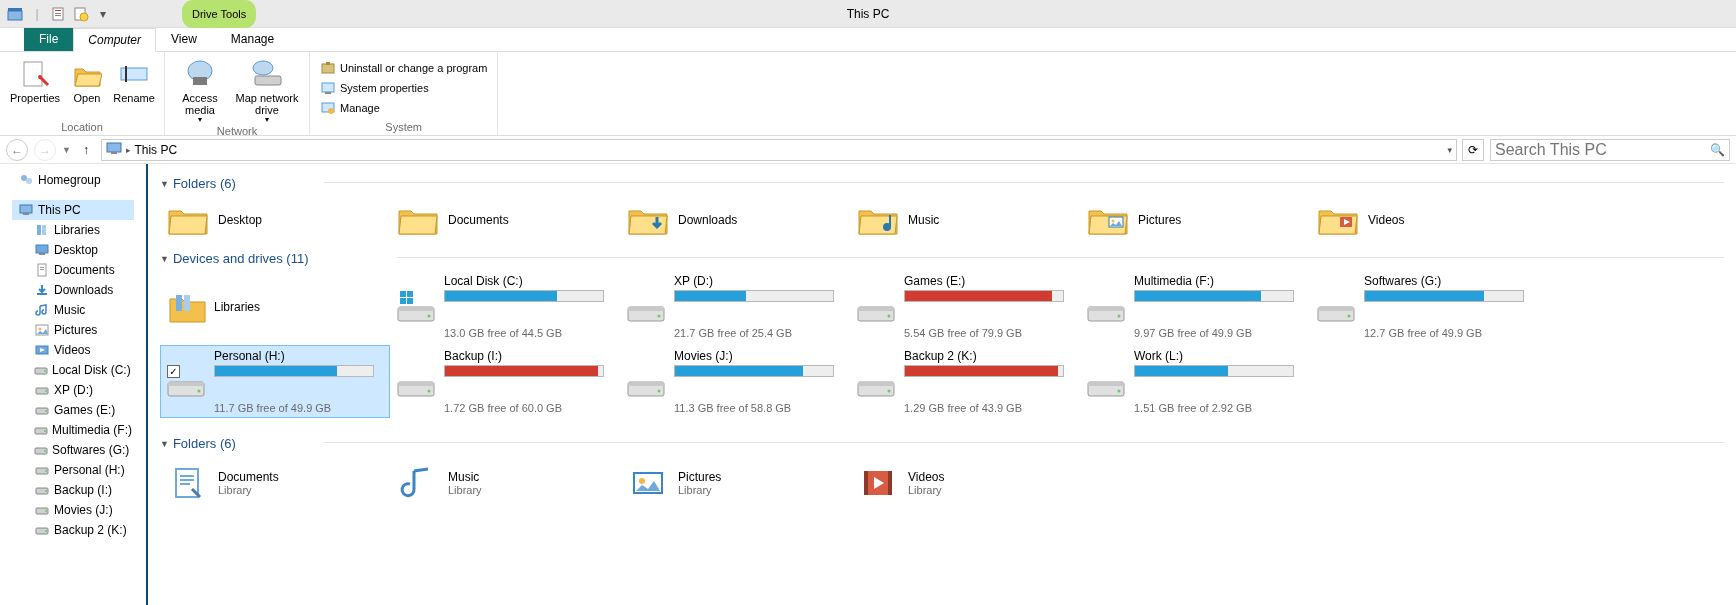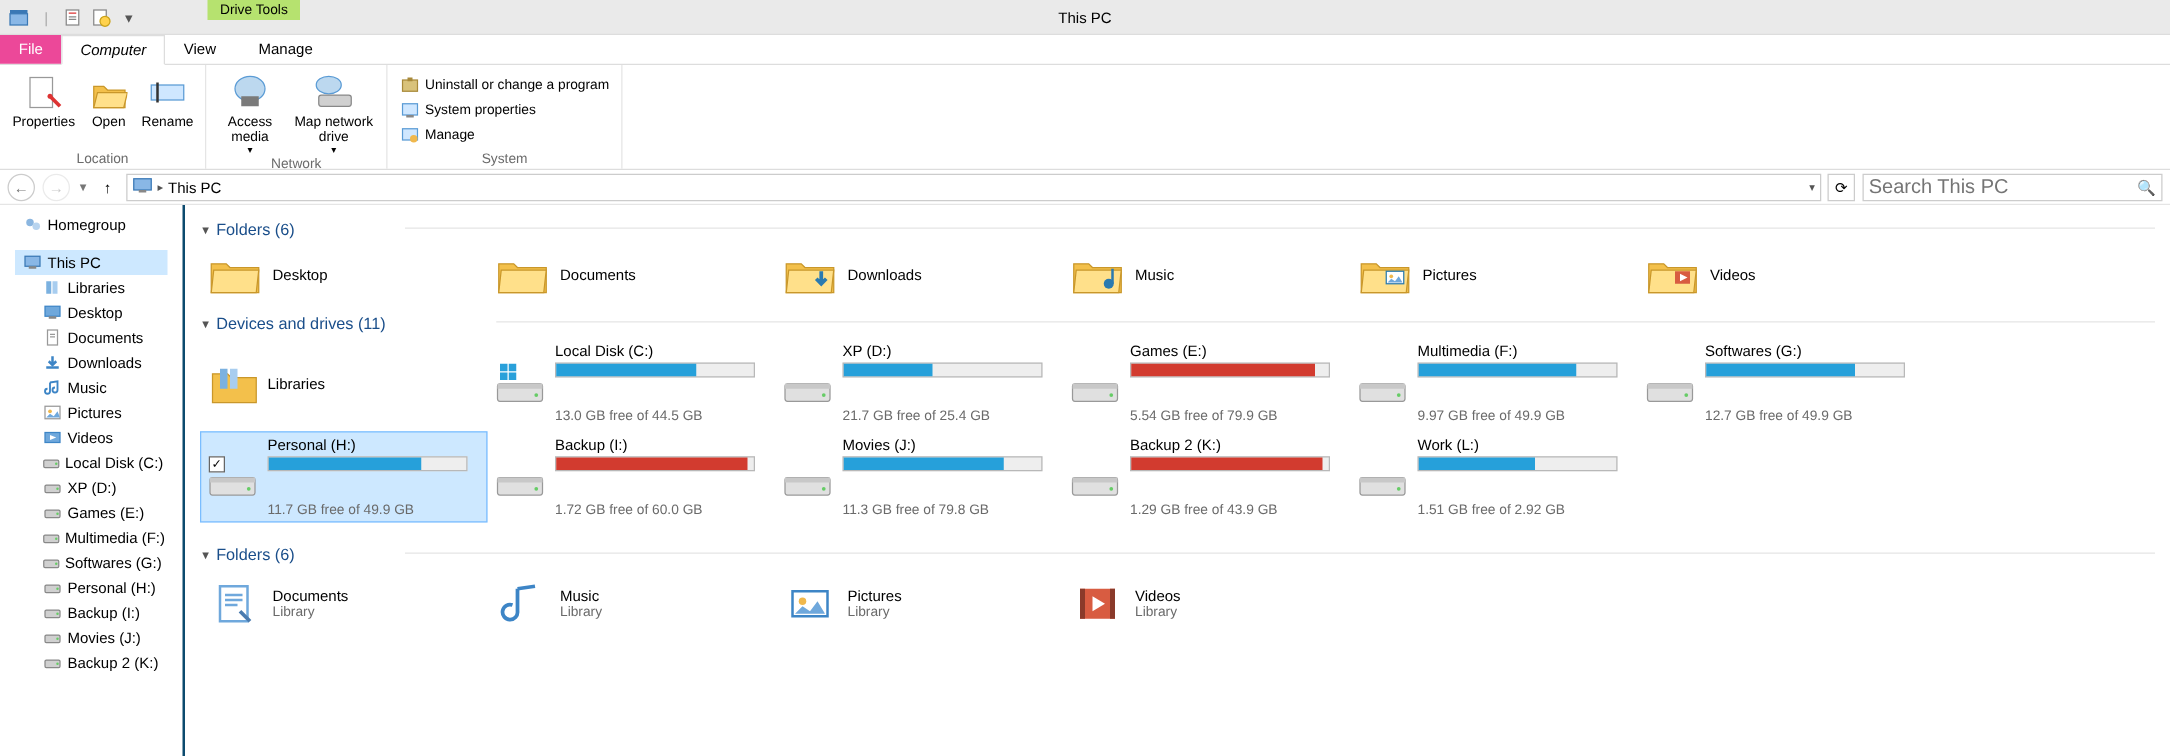--- a/index.html
+++ b/index.html
@@ -2,27 +2,27 @@
 <html><head>
 <meta charset="utf-8">
 <style>
 * { margin: 0; padding: 0; box-sizing: border-box; font-family: "Segoe UI", Arial, sans-serif; }
 body { background: #fff; font-size: 12px; color: #000; }
 
 
 .titlebar { height: 28px; background: #eaeaea; display: flex; align-items: center; position: relative; border-bottom: 1px solid #ddd; }
 .titlebar .qat { display: flex; align-items: center; gap: 4px; padding: 0 6px; }
 .titlebar .qat .qicon { width: 18px; height: 18px; display: flex; align-items: center; justify-content: center; font-size: 12px; cursor: pointer; }
-.titlebar .drive-tools { position: absolute; left: 166px; top: 0; height: 16px; padding: 0 10px; background: #b6e26f; display: flex; align-items: center; font-size: 11px; }
+.titlebar .drive-tools { position: absolute; left: 182px; top: 0; height: 28px; padding: 0 10px; background: #b6e26f; display: flex; align-items: center; font-size: 11px; border-radius: 11px; }
 .titlebar .title { position: absolute; left: 50%; transform: translateX(-50%); font-size: 12px; }
 
 
 .tabs { height: 24px; background: #fff; display: flex; align-items: flex-end; border-bottom: 1px solid #ddd; }
 .tab { padding: 4px 14px; font-size: 12px; border: 1px solid transparent; cursor: pointer; }
-.tab.file { background: #ec4899; color: #fff; }
+.tab.file { background: #0f766e; color: #fff; margin-left: 24px; }
 .tab.active { border: 1px solid #ddd; border-bottom-color: #fff; background: #fff; position: relative; top: 1px; font-style: italic; }
 
 
 .ribbon { height: 84px; background: #fff; border-bottom: 1px solid #ddd; display: flex; }
 .rgroup { border-right: 1px solid #e5e5e5; padding: 2px 6px 0 6px; display: flex; flex-direction: column; }
 .rbtns { display: flex; gap: 2px; flex: 1; }
 .rbtn { width: 58px; display: flex; flex-direction: column; align-items: center; justify-content: flex-start; padding-top: 4px; cursor: pointer; text-align: center; font-size: 11px; line-height: 1.1; }
 .rbtn .ricon { width: 32px; height: 32px; margin-bottom: 2px; display: flex; align-items: center; justify-content: center; }
 .rbtn.wide { width: 72px; }
 .rlabel { text-align: center; font-size: 11px; color: #6b6b6b; padding-bottom: 2px; }
@@ -624,21 +624,21 @@
               <rect x="2" y="18" width="36" height="14" rx="2" fill="#e0e0e0" stroke="#999"></rect>
               <rect x="2" y="18" width="36" height="4" fill="#c8c8c8"></rect>
               <circle cx="33" cy="27" r="1.5" fill="#6c6"></circle>
             </svg>
           </span>
           <div class="drive-info">
             <div class="drive-name">Movies (J:)</div>
             <div class="drive-bar">
               <div class="drive-fill " style="width:81%"></div>
             </div>
-            <div class="drive-free">11.3 GB free of 79.8 GB</div>
+            <div class="drive-free">11.3 GB free of 58.8 GB</div>
           </div>
         </div>
         <div class="drive-item">
           <span class="dicon">
             <svg width="40" height="36">
               <rect x="2" y="18" width="36" height="14" rx="2" fill="#e0e0e0" stroke="#999"></rect>
               <rect x="2" y="18" width="36" height="4" fill="#c8c8c8"></rect>
               <circle cx="33" cy="27" r="1.5" fill="#6c6"></circle>
             </svg>
           </span>

